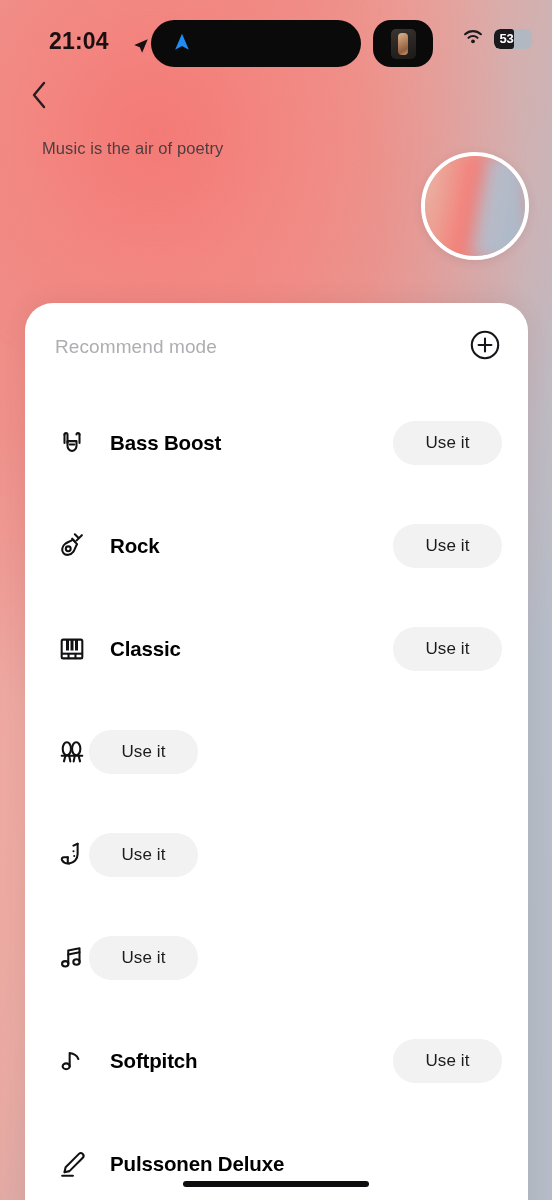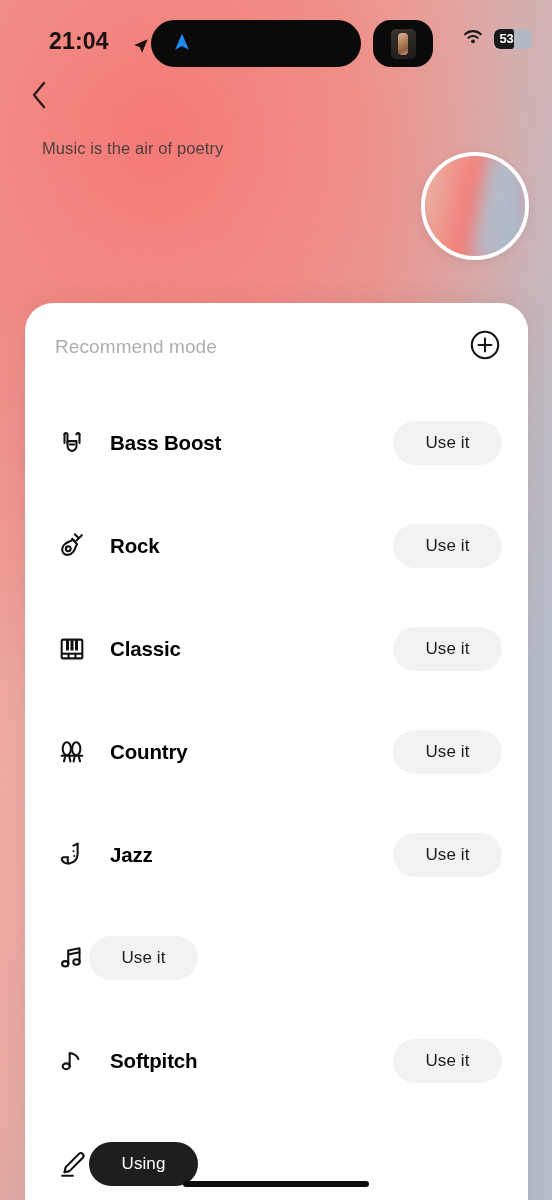--- a/index.html
+++ b/index.html
@@ -280,36 +280,34 @@
 
     <div class="row">
       <span class="row-icon">
         <svg width="30" height="30" viewBox="0 0 32 32" fill="none" stroke="#111113" stroke-width="2.2" stroke-linecap="round" stroke-linejoin="round">
           <ellipse cx="10.5" cy="12.5" rx="4.4" ry="7"></ellipse>
           <ellipse cx="20.5" cy="12.5" rx="4.4" ry="7"></ellipse>
           <path d="M5 20 H27"></path>
           <path d="M9 20 l-1.6 6 M13 20 l1.2 6 M19 20 l-1.2 6 M23 20 l1.6 6"></path>
         </svg>
       </span>
-      <span class="row-label">Country</span>
       <span class="pill">Use it</span>
     </div>
 
     <div class="row">
       <span class="row-icon">
         <svg width="30" height="30" viewBox="0 0 32 32" fill="none" stroke="#111113" stroke-width="2.2" stroke-linecap="round" stroke-linejoin="round">
           <path d="M22 4 v11 c0 5.5-4 9.5-9 10"></path>
           <path d="M22 4 l-4.5 2"></path>
           <path d="M13 25 c-3.6.4-6.4-1.2-7.6-3.4 c-.9-1.7.3-3.2 2-3.2 h4.1"></path>
           <path d="M11.5 18.4 v6.4"></path>
           <circle cx="17.6" cy="12" r="1.1" fill="#111113" stroke="none"></circle>
           <circle cx="18.4" cy="17" r="1.1" fill="#111113" stroke="none"></circle>
         </svg>
       </span>
-      <span class="row-label">Jazz</span>
       <span class="pill">Use it</span>
     </div>
 
     <div class="row">
       <span class="row-icon">
         <svg width="30" height="30" viewBox="0 0 32 32" fill="none" stroke="#111113" stroke-width="2.2" stroke-linecap="round" stroke-linejoin="round">
           <path d="M12 22 V8 l12-2.4 V20"></path>
           <path d="M12 12.2 L24 9.8"></path>
           <ellipse cx="8.8" cy="22.2" rx="3.4" ry="2.9"></ellipse>
           <ellipse cx="20.8" cy="20.2" rx="3.4" ry="2.9"></ellipse>
@@ -329,19 +327,19 @@
       <span class="pill">Use it</span>
     </div>
 
     <div class="row">
       <span class="row-icon">
         <svg width="30" height="30" viewBox="0 0 32 32" fill="none" stroke="#111113" stroke-width="2.2" stroke-linecap="round" stroke-linejoin="round">
           <path d="M23.4 5.2 a2.9 2.9 0 0 1 4.1 4.1 L13.3 23.6 l-5.4 1.3 1.3-5.4 z"></path>
           <path d="M5.5 28.5 H17"></path>
         </svg>
       </span>
-      <span class="pill active">Using</span>
+      <span class="row-label">Pulssonen Deluxe</span>
     </div>
 
   </div>
 </div>
 
 <div class="home-indicator"></div>
 
 </body></html>

